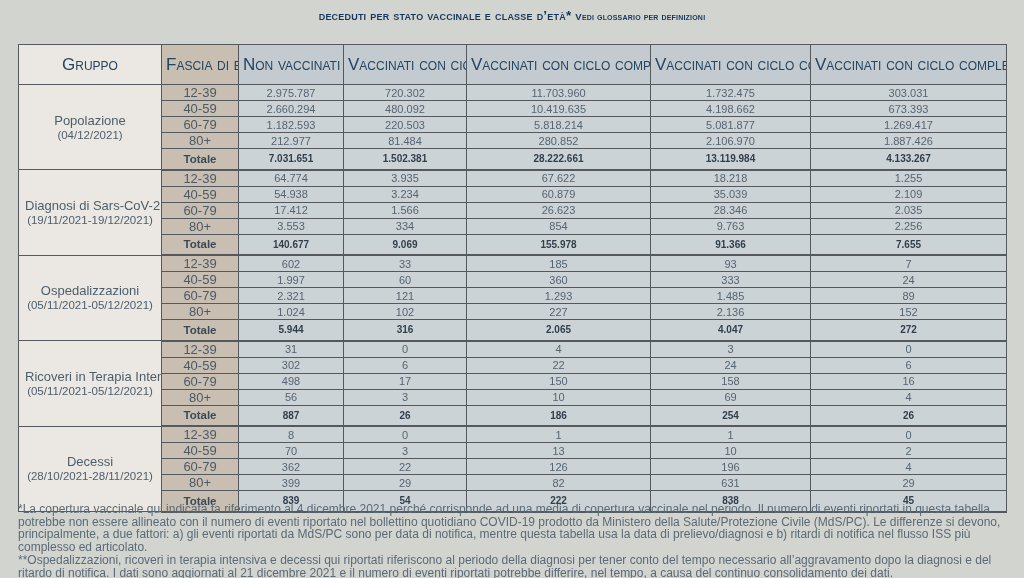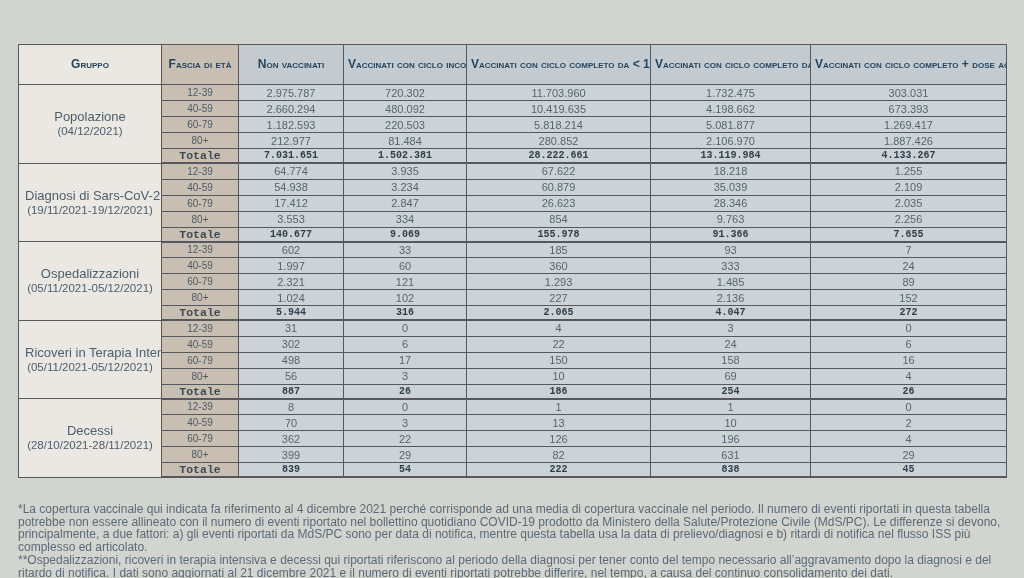--- a/index.html
+++ b/index.html
@@ -46,22 +46,22 @@
     border-collapse:collapse;table-layout:fixed;
   }
   table.main th,table.main td{
     border:1px solid var(--border_dark);
     overflow:hidden;white-space:nowrap;
   }
   thead th{
     background:var(--header_blue_bg);
     color:var(--header_text);
     font-variant:small-caps;
-    font-weight:bold;
-    font-size:12px;
+    font-weight:normal;
+    font-size:17px;
     line-height:13.5px;
     height:40px;
     white-space:normal;
     padding:2px 4px;
     border-bottom:2px solid var(--border_dark);
   }
   thead th.h-gruppo{background:var(--cream_bg);}
   thead th.h-fascia{background:var(--tan_bg);margin-left:9px;}
   td.group-cell{
     background:var(--cream_bg);
@@ -69,59 +69,62 @@
     text-align:center;vertical-align:middle;
     white-space:normal;
     padding:2px 6px;
   }
   td.group-cell .g-name{font-size:13px;line-height:15px;}
   td.group-cell .g-period{font-size:11.5px;line-height:14px;}
   td.age-cell{
     background:var(--tan_bg);
     color:#4b5a66;
     text-align:center;
-    font-size:10px;
+    font-size:13px;
     height:16px;
     border-top:1px solid var(--border_light);
     border-bottom:1px solid var(--border_light);
   }
   td.val-cell{
     background:var(--cell_blue_bg);
     color:var(--value_text);
     text-align:center;
     font-size:11px;
     height:16px;
     border-top:1px solid var(--border_light);
     border-bottom:1px solid var(--border_light);
   }
   tr.total-row td{
     border-top:1.5px solid var(--border_dark);
     border-bottom:2px solid var(--border_dark);
-    height:14px;
-    font-family:Liberation Mono, monospace;
+    height:21px;
   }
   tr.total-row td.age-cell{
     font-weight:bold;color:#3c4a55;font-size:11.5px;
   }
   tr.total-row td.val-cell{
     font-weight:bold;color:var(--total_text);font-size:10px;
   }
   .footnotes{
     position:absolute;left:18px;top:503px;width:992px;
     color:var(--footnote_text);
     font-size:12px;line-height:12.6px;
   }
   .footnotes p{margin-bottom:1px;}
 </style>
 </head>
 <body>
 
 <div class="page">
 
   <div class="title-wrap">
+    <div class="title-line">
+      <span>deceduti per stato vaccinale e classe d’età*</span>
+      <span class="glossary-note">Vedi glossario per definizioni</span>
+    </div>
   </div>
 
   <table class="main">
     <colgroup>
       <col style="width:143px">
         <col style="width:77px">
         <col style="width:105px">
       <col style="width:123px">
         <col style="width:184px">
         <col style="width:160px">
@@ -199,21 +202,21 @@
           <td class="age-cell">40-59</td>
           <td class="val-cell">54.938</td>
           <td class="val-cell">3.234</td>
           <td class="val-cell">60.879</td>
           <td class="val-cell">35.039</td>
           <td class="val-cell">2.109</td>
         </tr>
         <tr class="data-row">
           <td class="age-cell">60-79</td>
           <td class="val-cell">17.412</td>
-          <td class="val-cell">2.847</td>
+          <td class="val-cell">1.566</td>
           <td class="val-cell">26.623</td>
           <td class="val-cell">28.346</td>
           <td class="val-cell">2.035</td>
         </tr>
         <tr class="data-row">
           <td class="age-cell">80+</td>
           <td class="val-cell">3.553</td>
           <td class="val-cell">334</td>
           <td class="val-cell">854</td>
           <td class="val-cell">9.763</td>

